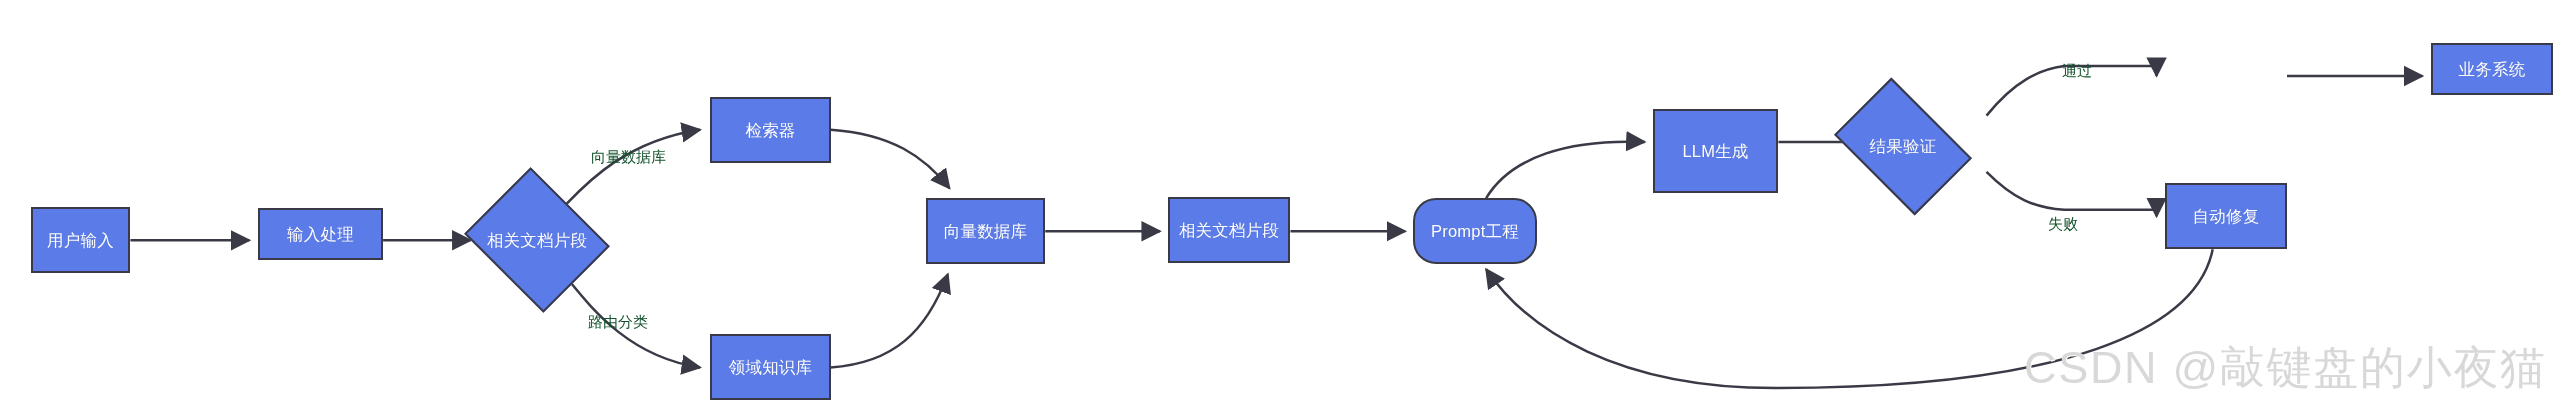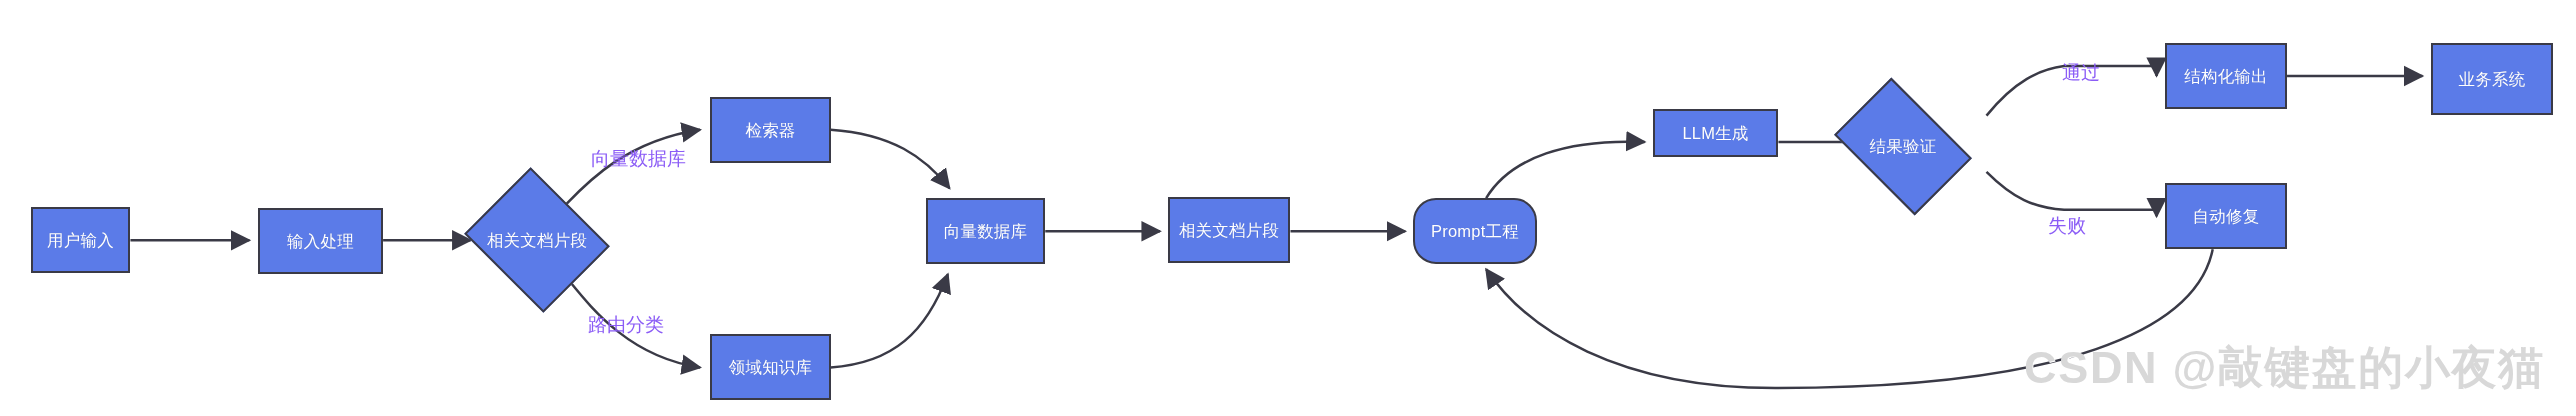--- a/index.html
+++ b/index.html
@@ -55,22 +55,22 @@
     transform:rotate(45deg);
     z-index:-1;
   }
   .node.diamond .lbl{
     position:relative;
     z-index:2;
   }
   .edge-label{
     position:absolute;
     z-index:4;
-    color:#8b5cf6;
-    font-size:19px;
+    color:#14532d;
+    font-size:15px;
     line-height:1.1;
     white-space:nowrap;
     background:transparent;
   }
   .watermark{
     position:absolute;
     z-index:5;
     color:#d8d8d8;
     font-size:45px;
     line-height:1;
@@ -121,21 +121,21 @@
       <path d="M2770,92 L2934,92"></path>
 
       <path d="M2680,302 C2660,400 2500,470 2150,470 C1960,470 1850,400 1800,326"></path>
     </g>
   </svg>
 
   <div class="node rect" style="left:31px;top:207px;width:99px;height:66px;">
     <span class="lbl">用户输入</span>
   </div>
 
-  <div class="node rect" style="left:258px;top:208px;width:125px;height:66px;">
+  <div class="node rect" style="left:258px;top:208px;width:125px;height:52px;">
     <span class="lbl">输入处理</span>
   </div>
 
   <div class="node diamond" style="left:481px;top:193px;width:112px;height:94px;">
     <span class="dshape"></span>
     <span class="lbl">相关文档片段</span>
   </div>
 
   <div class="node rect" style="left:710px;top:97px;width:121px;height:66px;">
     <span class="lbl">检索器</span>
@@ -150,45 +150,42 @@
   </div>
 
   <div class="node rect" style="left:1168px;top:197px;width:122px;height:66px;">
     <span class="lbl">相关文档片段</span>
   </div>
 
   <div class="node rect" style="left:1413px;top:198px;width:124px;height:66px;border-radius:23px;">
     <span class="lbl">Prompt工程</span>
   </div>
 
-  <div class="node rect" style="left:1653px;top:109px;width:125px;height:48px;">
+  <div class="node rect" style="left:1653px;top:109px;width:125px;height:84px;">
     <span class="lbl">LLM生成</span>
   </div>
 
   <div class="node diamond" style="left:1846px;top:106px;width:114px;height:81px;">
     <span class="dshape"></span>
     <span class="lbl">结果验证</span>
   </div>
 
-  <div class="node rect" style="left:2165px;top:43px;width:122px;height:66px;">
-    <span class="lbl">结构化输出</span>
-  </div>
 
-  <div class="node rect" style="left:2431px;top:43px;width:122px;height:72px;">
+  <div class="node rect" style="left:2431px;top:43px;width:122px;height:52px;">
     <span class="lbl">业务系统</span>
   </div>
 
   <div class="node rect" style="left:2165px;top:183px;width:122px;height:66px;justify-content:center;">
     <span class="lbl">自动修复</span>
   </div>
 
   <div class="edge-label" style="left:591px;top:149px;">向量数据库</div>
 
   <div class="edge-label" style="left:588px;top:316px;font-family:Liberation Mono, monospace;">路由分类</div>
 
   <div class="edge-label" style="left:2062px;top:63px;">通过</div>
 
   <div class="edge-label" style="left:2048px;top:216px;">失败</div>
 
-  <div class="watermark" style="left:2024px;top:345px;font-weight:bold;">CSDN @敲键盘的小夜猫</div>
+  <div class="watermark" style="left:2024px;top:345px;">CSDN @敲键盘的小夜猫</div>
 
 </div>
 
 
 </body></html>

